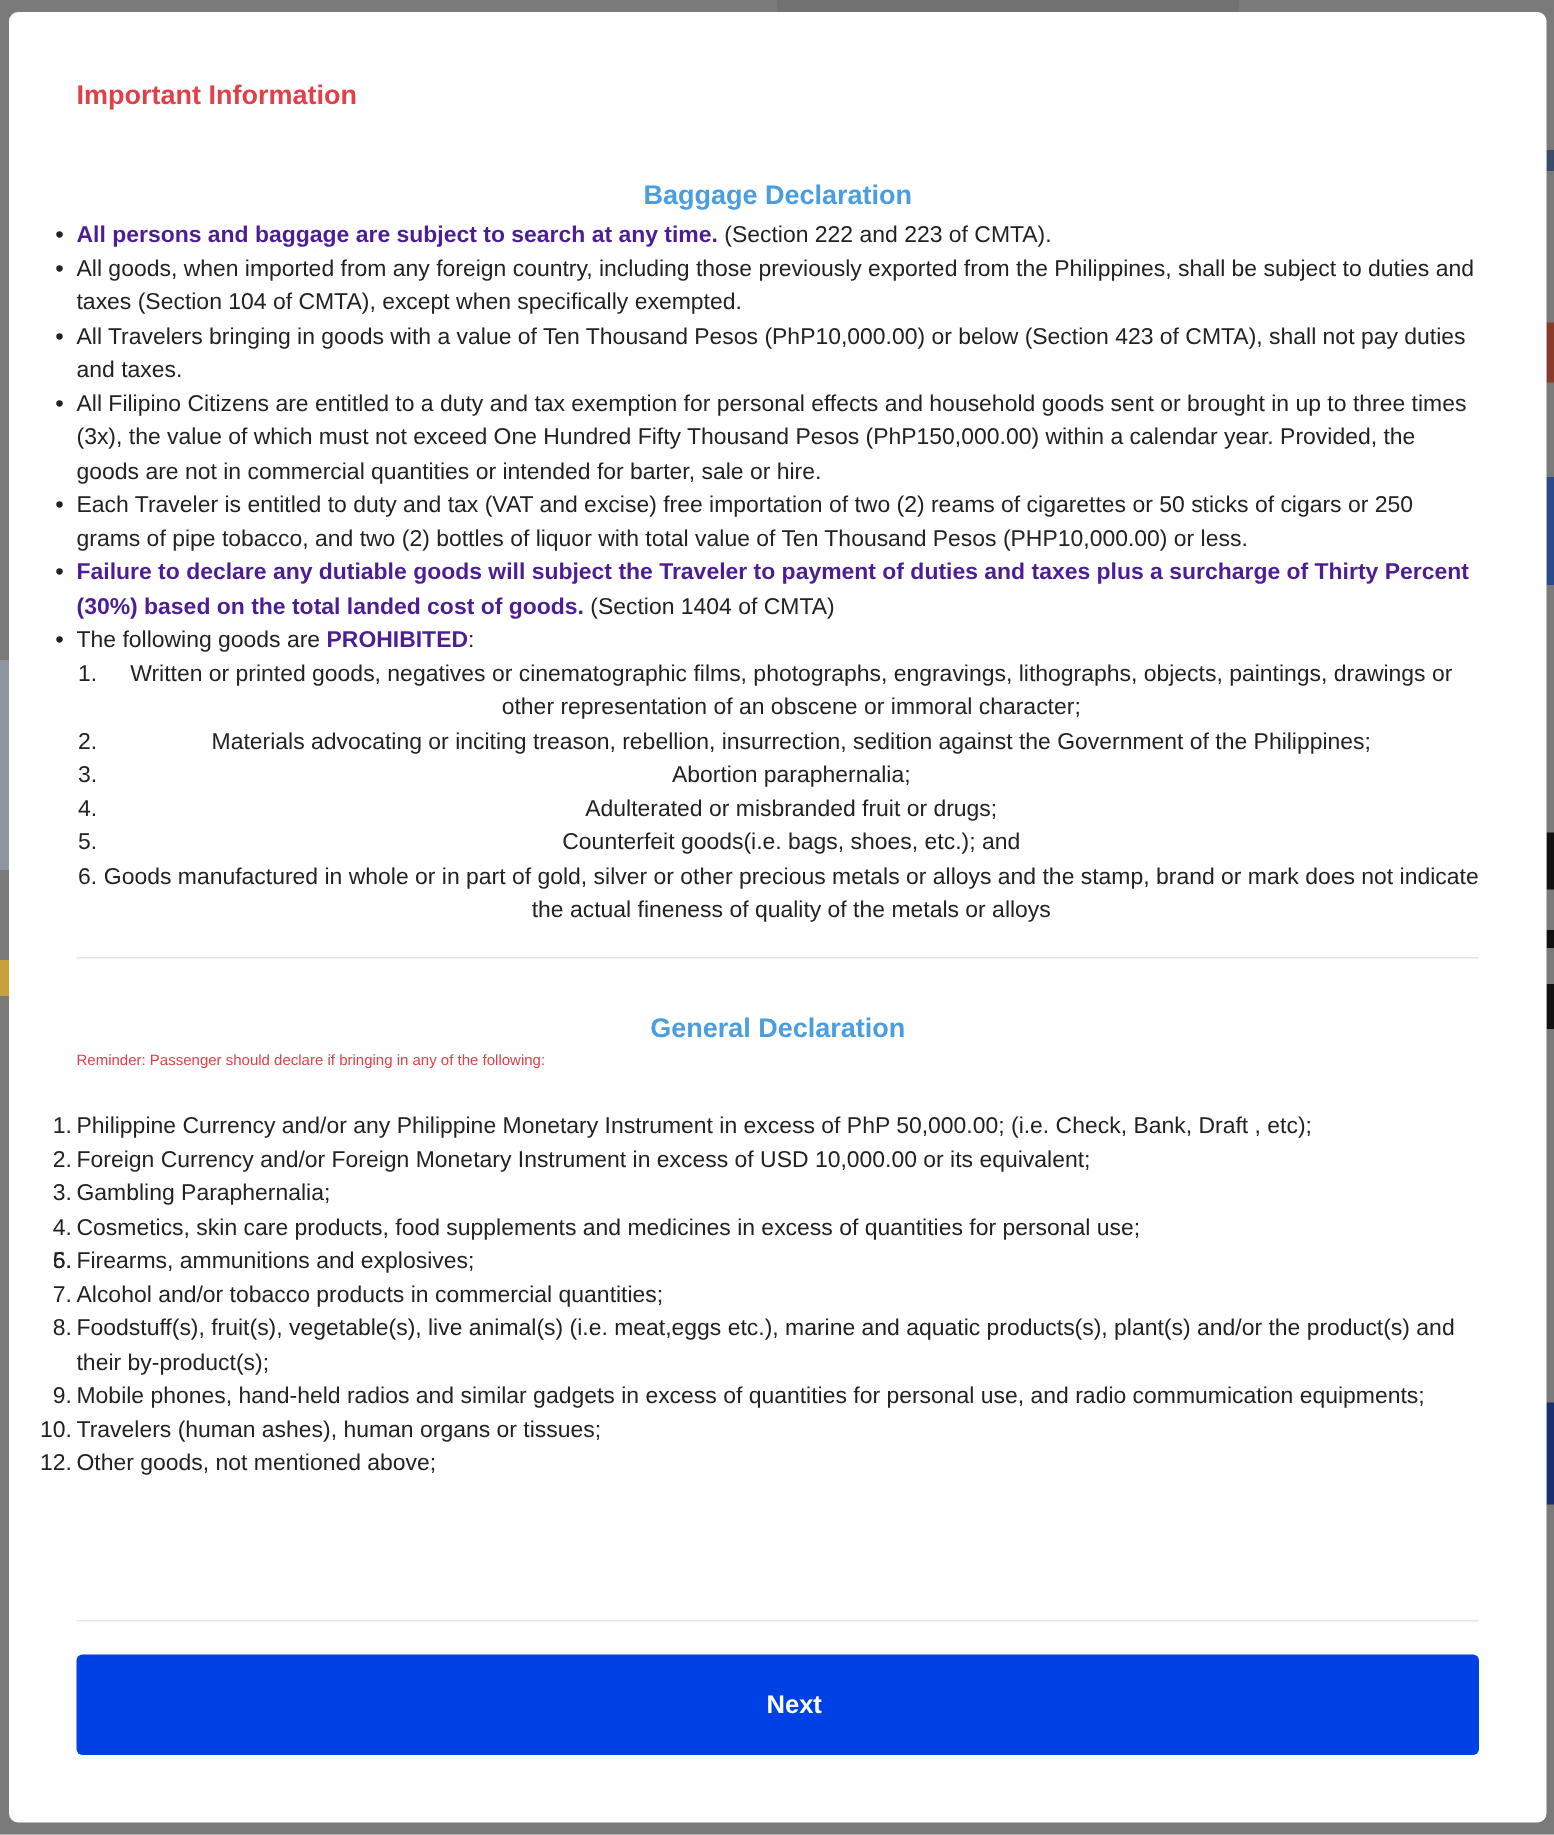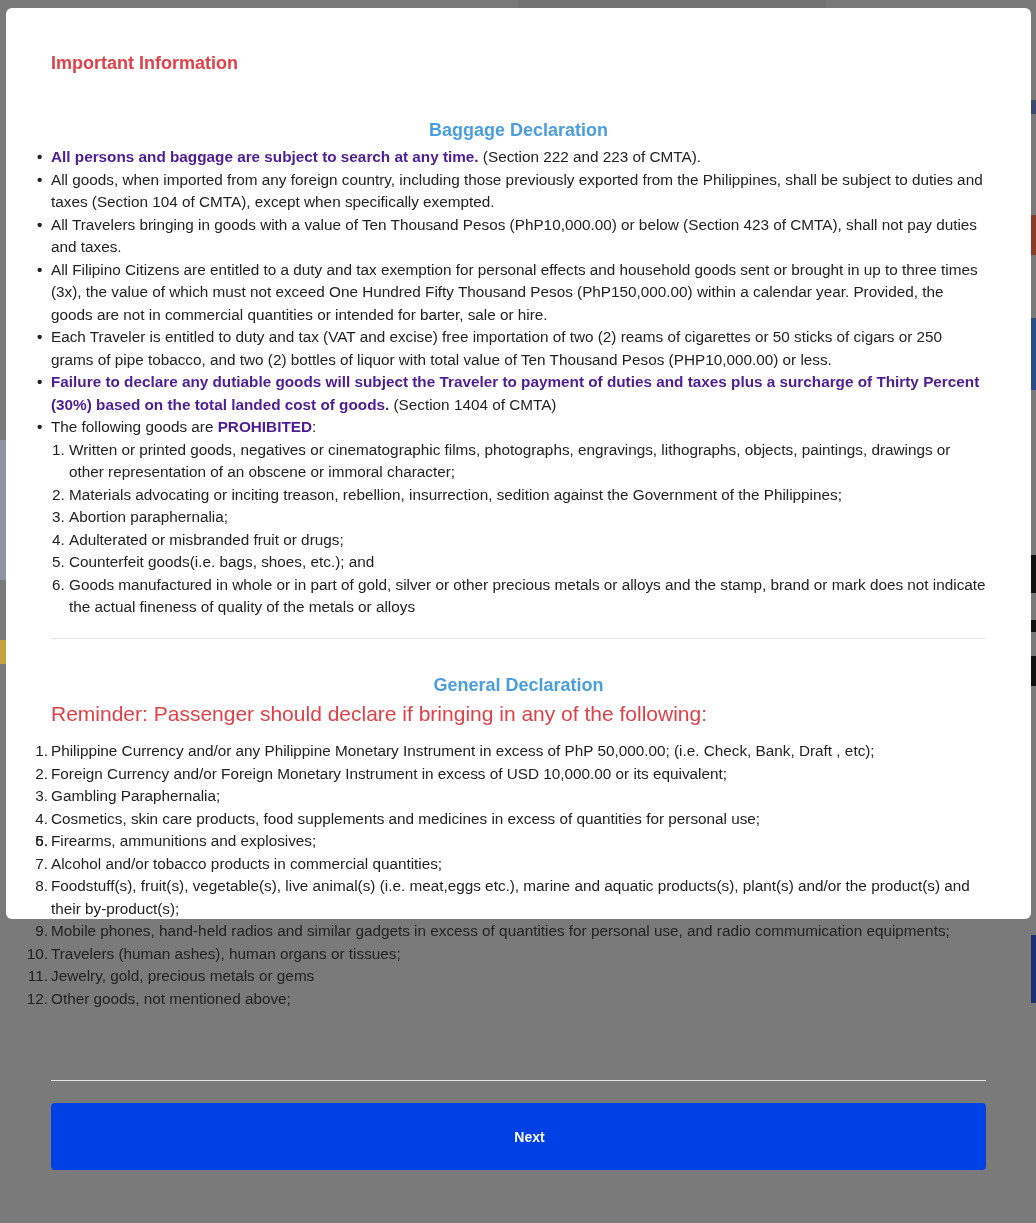--- a/index.html
+++ b/index.html
@@ -29,21 +29,21 @@
   .bg-right-6 { left: 1031px; top: 656px; width: 5px; height: 30px; background: #111; }
   .bg-right-7 { left: 1031px; top: 935px; width: 5px; height: 68px; background: #1a2f6f; }
   .bg-left-1 { left: 0; top: 440px; width: 6px; height: 140px; background: #8d96a0; }
   .bg-left-2 { left: 0; top: 640px; width: 6px; height: 24px; background: #c8a040; }
 
   .modal {
     position: absolute;
     left: 6px;
     top: 8px;
     width: 1025px;
-    height: 911px;
+    height: 1207px;
     background: #ffffff;
     border-radius: 6px;
     box-sizing: border-box;
     padding: 0 45px;
   }
   .modal-title {
     position: absolute;
     left: 45px;
     top: 45px;
     margin: 0;
@@ -88,21 +88,21 @@
     left: -14px;
     top: 0;
     font-weight: 700;
     color: #222;
   }
   .baggage-list b { font-weight: 700; color: #4c1d95; }
   .prohibited-list {
     margin: 0;
     padding-left: 18px;
   }
-  .prohibited-list li { padding-left: 0; }
+  .prohibited-list li { padding-left: 0; text-align: center; }
 
   .divider {
     position: absolute;
     left: 45px;
     right: 45px;
     height: 1px;
     background: #e6e6e6;
   }
   .divider-1 { top: 630px; }
   .divider-2 { top: 1072px; }
@@ -110,21 +110,21 @@
   .general-title {
     position: absolute;
     left: 45px;
     right: 45px;
     top: 650px;
   }
   .reminder {
     position: absolute;
     left: 45px;
     top: 694px;
-    font-size: 21px;
+    font-size: 10px;
     color: #e04148;
     margin: 0;
   }
   .general-list {
     position: absolute;
     left: 45px;
     right: 45px;
     top: 732px;
     margin: 0;
     padding-left: 0;
@@ -147,21 +147,21 @@
     position: absolute;
     left: 45px;
     right: 45px;
     top: 1095px;
     height: 67px;
     background: #0041e6;
     border: none;
     border-radius: 4px;
     color: #ffffff;
     font-family: "Liberation Sans", sans-serif;
-    font-size: 14px;
+    font-size: 17px;
     font-weight: 700;
     cursor: pointer;
     padding-left: 28px;
   }
 </style>
 </head>
 <body>
 
 <div class="backdrop"></div>
 <div class="bg-strip bg-top-band"></div>
@@ -210,20 +210,19 @@
     <li><span class="num">1.</span><span>Philippine Currency and/or any Philippine Monetary Instrument in excess of PhP 50,000.00; (i.e. Check, Bank, Draft , etc);</span></li>
     <li><span class="num">2.</span><span>Foreign Currency and/or Foreign Monetary Instrument in excess of USD 10,000.00 or its equivalent;</span></li>
     <li><span class="num">3.</span><span>Gambling Paraphernalia;</span></li>
     <li><span class="num">4.</span><span>Cosmetics, skin care products, food supplements and medicines in excess of quantities for personal use;</span></li>
     <li><span class="num">5.</span></li>
     <li><span class="num">6.</span><span>Firearms, ammunitions and explosives;</span></li>
     <li><span class="num">7.</span><span>Alcohol and/or tobacco products in commercial quantities;</span></li>
     <li><span class="num">8.</span><span>Foodstuff(s), fruit(s), vegetable(s), live animal(s) (i.e. meat,eggs etc.), marine and aquatic products(s), plant(s) and/or the product(s) and their by-product(s);</span></li>
     <li><span class="num">9.</span><span>Mobile phones, hand-held radios and similar gadgets in excess of quantities for personal use, and radio commumication equipments;</span></li>
     <li><span class="num">10.</span><span>Travelers (human ashes), human organs or tissues;</span></li>
-    <li><span class="num">11.</span><span>Jewelry, gold, precious metals or gems</span></li>
     <li><span class="num">12.</span><span>Other goods, not mentioned above;</span></li>
   </ol>
 
   <div class="divider divider-2"></div>
 
   <button class="next-button">Next</button>
 </div>
 
 </body></html>

